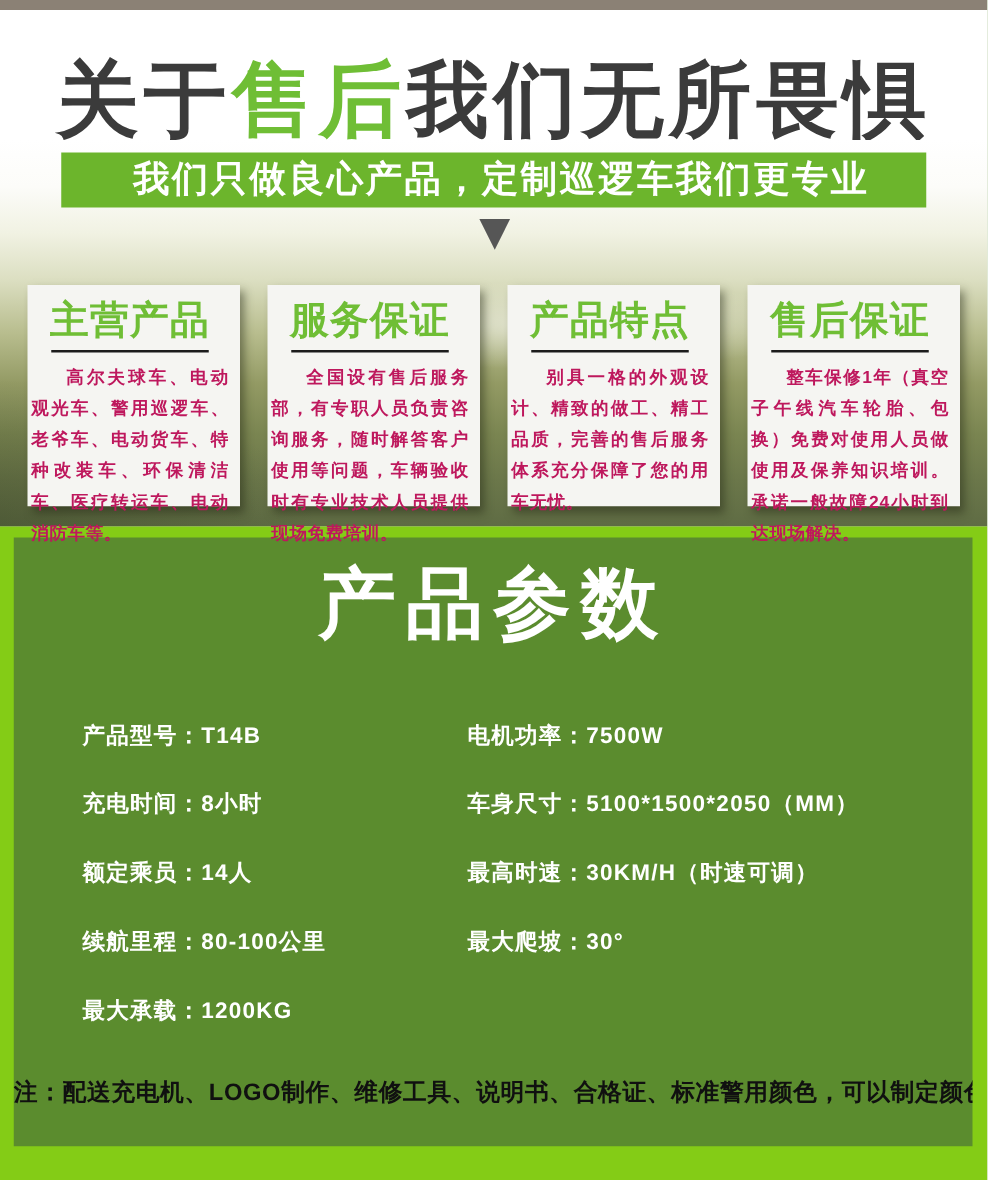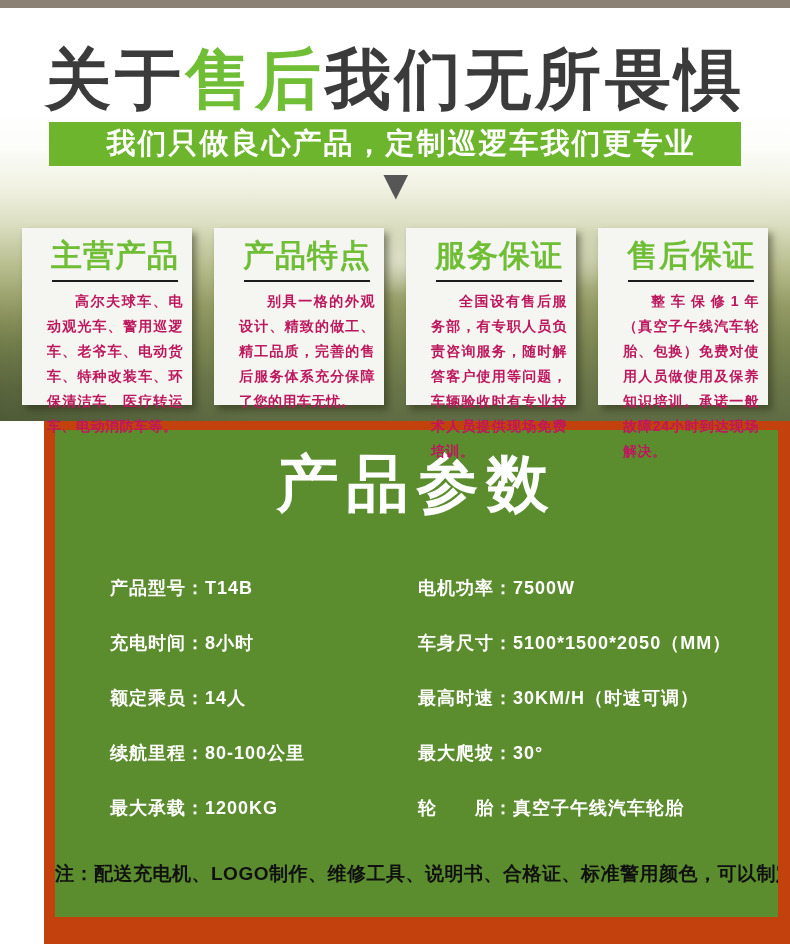--- a/index.html
+++ b/index.html
@@ -36,33 +36,33 @@
     font-size:42px;line-height:30px;height:30px;color:#565656;
   }
   .cards{
     position:absolute;left:0;top:116px;width:790px;
     padding:0 22px;box-sizing:border-box;
     display:flex;gap:22px;
   }
   .card{
     width:170px;height:177px;box-sizing:border-box;
     background:#f5f5f2;box-shadow:4px 5px 7px rgba(35,40,20,0.5);
-    padding:8px 9px 0 25px;
+    padding:8px 9px 0 3px;
   }
   .card h3{
     margin:0;text-align:center;font-size:31px;line-height:40px;
     color:#6fbe35;font-weight:900;letter-spacing:1px;white-space:nowrap;
   }
   .card .divider{width:126px;height:2px;background:#1c1c1c;margin:4px auto 7px auto;}
   .card p{
     margin:0;font-size:14px;line-height:25px;font-weight:bold;color:#be185d;
     text-indent:2em;text-align:justify;letter-spacing:0.5px;
   }
   
-  .specs{background:#c2410c;height:523px;box-sizing:border-box;padding:9px 12px 27px 11px;margin-left:44px;}
+  .specs{background:#84cc16;height:523px;box-sizing:border-box;padding:9px 12px 27px 11px;}
   .panel{background:#5b8c2e;height:487px;box-sizing:border-box;overflow:hidden;}
   .panel h2{
     margin:20px 0 0 0;text-align:center;
     font-size:62px;line-height:68px;font-weight:900;color:#ffffff;letter-spacing:8px;
   }
   .grid{
     margin-top:58px;padding-left:55px;
     display:grid;grid-template-columns:308px 1fr;grid-auto-rows:55px;
   }
   .cell{display:flex;align-items:flex-start;white-space:nowrap;}
@@ -88,28 +88,28 @@
   <div class="photo">
     <div class="banner">我们只做良心产品，定制巡逻车我们更专业</div>
     <div class="arrow">▼</div>
     <div class="cards">
       <div class="card">
         <h3>主营产品</h3>
         <div class="divider"></div>
         <p>高尔夫球车、电动观光车、警用巡逻车、老爷车、电动货车、特种改装车、环保清洁车、医疗转运车、电动消防车等。</p>
       </div>
       <div class="card">
+        <h3>服务保证</h3>
+        <div class="divider"></div>
+        <p>全国设有售后服务部，有专职人员负责咨询服务，随时解答客户使用等问题，车辆验收时有专业技术人员提供现场免费培训。</p>
+      </div>
+      <div class="card">
         <h3>产品特点</h3>
         <div class="divider"></div>
         <p>别具一格的外观设计、精致的做工、精工品质，完善的售后服务体系充分保障了您的用车无忧。</p>
-      </div>
-      <div class="card">
-        <h3>服务保证</h3>
-        <div class="divider"></div>
-        <p>全国设有售后服务部，有专职人员负责咨询服务，随时解答客户使用等问题，车辆验收时有专业技术人员提供现场免费培训。</p>
       </div>
       <div class="card">
         <h3>售后保证</h3>
         <div class="divider"></div>
         <p>整车保修1年（真空子午线汽车轮胎、包换）免费对使用人员做使用及保养知识培训。承诺一般故障24小时到达现场解决。</p>
       </div>
     </div>
   </div>
 
   <div class="specs">
@@ -145,22 +145,18 @@
             <span class="val">80-100公里</span>
           </div>
         <div class="cell">
             <span class="lbl">最大爬坡：</span>
             <span class="val">30°</span>
           </div>
         <div class="cell">
             <span class="lbl">最大承载：</span>
             <span class="val">1200KG</span>
           </div>
-        <div class="cell">
-            <span class="lbl">轮　　胎：</span>
-            <span class="val">真空子午线汽车轮胎</span>
-          </div>
       </div>
       <div class="note">注：配送充电机、LOGO制作、维修工具、说明书、合格证、标准警用颜色，可以制定颜色</div>
     </div>
   </div>
 
 </div>
 
 </body></html>

